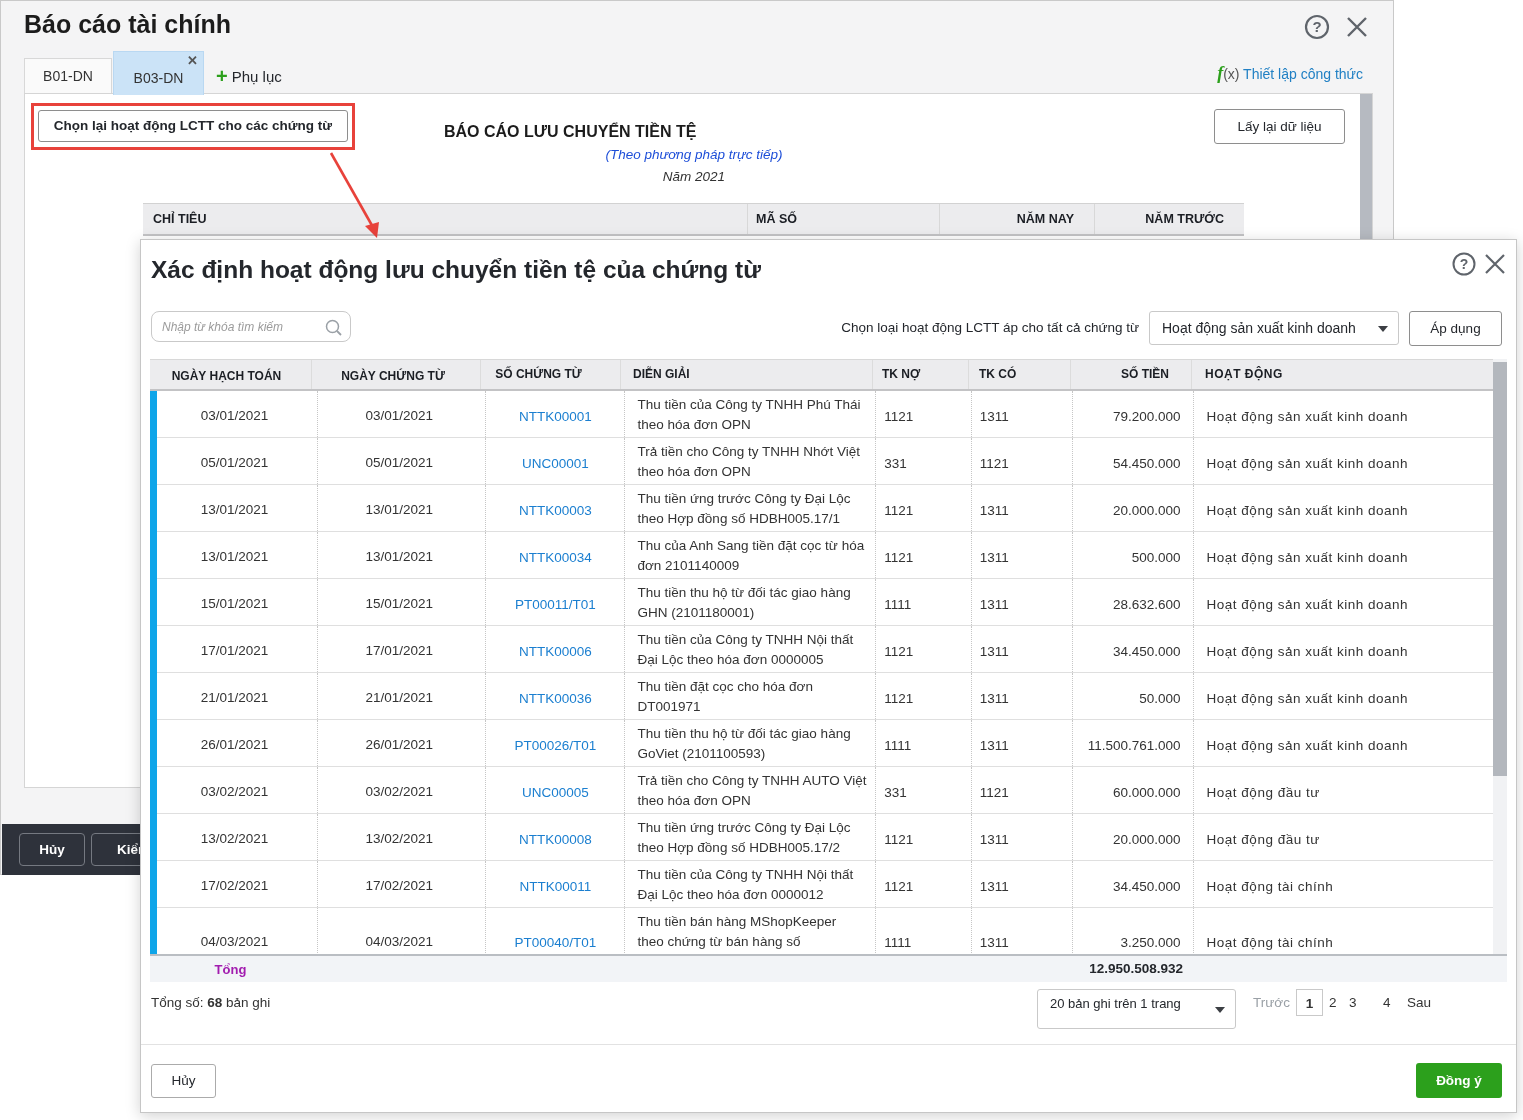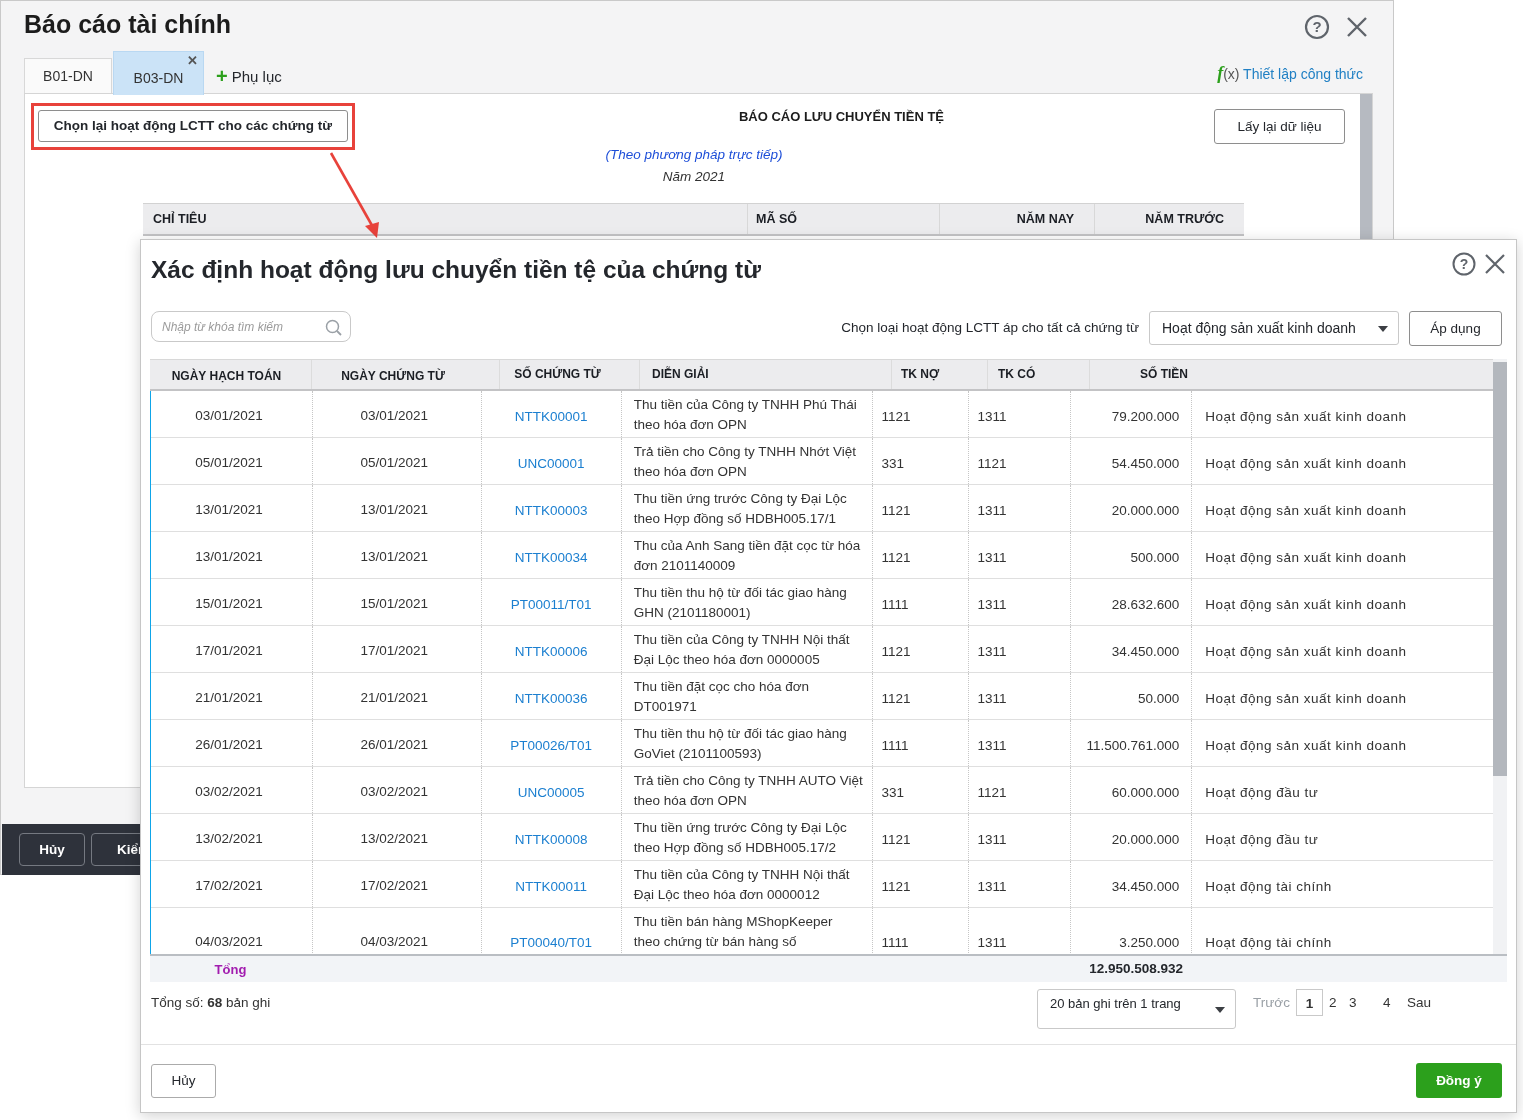--- a/index.html
+++ b/index.html
@@ -10,21 +10,21 @@
   .tab { position:absolute; font-size:14px; color:#333; text-align:center; }
   #tab1 { left:23px; top:57px; width:88px; height:36px; background:#fafafa; border:1px solid #d8d8d8; border-bottom:none; line-height:34px; }
   #tab2 { left:112px; top:50px; width:91px; height:44px; background:#cbe3f7; border:1px solid #b9d8f2; border-bottom:none; line-height:52px; z-index:3; }
   #tab2x { position:absolute; right:5px; top:2px; font-size:13px; color:#555; line-height:13px; font-weight:700; }
   #tabplus { left:215px; top:63px; font-size:15px; font-weight:400; color:#24272c; }
   #tabplus .plus { color:#2ca01c; font-size:20px; font-weight:700; margin-right:4px; position:relative; top:1px; }
   #panel { position:absolute; left:23px; top:92px; width:1349px; height:695px; background:#fff; border:1px solid #d5d5d5; }
   #vscroll { position:absolute; left:1359px; top:93px; width:12px; height:693px; background:#b6bac1; }
   #redrect { position:absolute; left:30px; top:102px; width:324px; height:47px; border:3px solid #e8423b; }
   #chonlai { position:absolute; left:37px; top:109px; width:310px; height:32px; background:#fff; border:1px solid #8e8e8e; border-radius:3px; font-size:13.5px; font-weight:700; color:#24272c; text-align:center; line-height:30px; }
-  #rpt1 { position:absolute; left:443px; top:108px; width:500px; text-align:right; font-size:13px; font-weight:700; color:#1c1c1c; }
+  #rpt1 { position:absolute; left:443px; top:122px; width:500px; text-align:left; font-size:16px; font-weight:700; color:#1c1c1c; }
   #rpt2 { position:absolute; left:443px; top:146px; width:500px; text-align:center; font-size:13.5px; font-style:italic; color:#1d4ed8; }
   #rpt3 { position:absolute; left:443px; top:168px; width:500px; text-align:center; font-size:13.5px; font-style:italic; color:#333; }
   #laylai { position:absolute; left:1213px; top:108px; width:131px; height:35px; background:#fff; border:1px solid #8e8e8e; border-radius:3px; font-size:13.5px; color:#24272c; text-align:center; line-height:33px; }
   #fx { position:absolute; right:30px; top:62px; font-size:14px; }
   #bghead { position:absolute; left:142px; top:202px; width:1101px; height:33px; background:#ececee; border-top:1px solid #d2d2d2; border-bottom:2px solid #c3c3c5; display:flex; }
   #bghead div { font-size:12.5px; font-weight:700; color:#1b1e24; line-height:30px; border-left:1px solid #d8d8d8; }
   #bghead div:first-child { border-left:none; }
   #darkbar { position:absolute; left:1px; top:823px; width:1392px; height:51px; background:#2e323b; }
   .dbtn { position:absolute; top:9px; height:33px; border:1px solid #757981; border-radius:4px; color:#fff; font-size:13.5px; font-weight:700; text-align:center; line-height:31px; }
 
@@ -34,21 +34,21 @@
   #mSearch { position:absolute; left:10px; top:71px; width:200px; height:31px; border:1px solid #c9c9c9; border-radius:8px; background:#fff; }
   #mSearch .ph { position:absolute; left:10px; top:8px; font-size:12px; font-style:italic; color:#9b9b9b; }
   #mLabel { position:absolute; right:377px; top:80px; font-size:13.5px; color:#24272c; }
   #mSelect { position:absolute; left:1008px; top:71px; width:250px; height:34px; border:1px solid #c9c9c9; border-radius:3px; font-size:14px; color:#24272c; }
   #mApply { position:absolute; left:1268px; top:71px; width:93px; height:35px; border:1px solid #8e8e8e; border-radius:3px; font-size:13.5px; color:#24272c; text-align:center; line-height:33px; }
 
   #mtable { position:absolute; left:9px; top:119px; width:1111px; }
   .hrow { display:flex; height:32px; background:#ececee; border-top:1px solid #d8d8d8; border-bottom:2px solid #c3c3c5; width:1343px; }
   .hrow div { font-size:12px; font-weight:700; color:#1b1e24; line-height:29px; border-left:1px solid #dcdcdc; }
   .hrow div:first-child { border-left:none; }
-  #mbody { position:relative; width:1343px; height:563px; overflow:hidden; border-left:1px solid #0ea5e9; }
+  #mbody { position:relative; width:1343px; height:563px; overflow:hidden; border-left:7px solid #0ea5e9; }
   .r { display:flex; height:47px; border-bottom:1px solid #dfdfdf; }
   .r div { font-size:13.5px; color:#333; border-left:1px dotted #c6c6c6; display:flex; align-items:center; padding-top:4px; }
   .r div:first-child { border-left:none; }
   .c1 { width:161px; justify-content:center; padding-top:2px !important; padding-right:5px; }
   .c2 { width:169px; justify-content:center; padding-top:2px !important; padding-right:5px; }
   .c3 { width:140px; justify-content:center; color:#1b7fd0 !important; }
   .c4 { width:252px; padding:4px 8px 0 12px; line-height:20px; white-space:nowrap; overflow:hidden; display:block !important; padding-top:7px; }
   .c5 { width:96px; padding-left:8px; }
   .c6 { width:102px; padding-left:8px; }
   .c7 { width:121px; justify-content:flex-end; padding-right:12px; }
@@ -123,25 +123,26 @@
   <div id="mSelect">
       <span style="position:absolute; left:12px; top:8px;">Hoạt động sản xuất kinh doanh</span>
       <span class="caret"></span>
     </div>
   <div id="mApply">Áp dụng</div>
 
   <div id="mtable">
     <div class="hrow">
       <div class="c1" style="text-align:center; line-height:29px; padding-right:8px;">NGÀY HẠCH TOÁN</div>
       <div class="c2" style="text-align:center; line-height:29px; padding-right:6px;">NGÀY CHỨNG TỪ</div>
-      <div class="c3" style="text-align:center; line-height:29px; color:#1b1e24 !important; padding-right:24px;margin-left:19px;">SỐ CHỨNG TỪ</div>
+      <div class="c3" style="text-align:center; line-height:29px; color:#1b1e24 !important; padding-right:24px;">SỐ CHỨNG TỪ</div>
       <div class="c4" style="line-height:29px; padding-top:0;">DIỄN GIẢI</div>
       <div class="c5" style="padding-left:9px;">TK NỢ</div>
       <div class="c6" style="padding-left:10px;">TK CÓ</div>
       <div class="c7" style="text-align:right; padding-right:22px; display:block; line-height:29px;">SỐ TIỀN</div>
+      <div class="c8">HOẠT ĐỘNG</div>
     </div>
     <div id="mbody">
 <div class="r" style="height:47px">
           <div class="c1">03/01/2021</div>
           <div class="c2">03/01/2021</div>
           <div class="c3">NTTK00001</div>
           <div class="c4">Thu tiền của Công ty TNHH Phú Thái<br>theo hóa đơn OPN</div>
           <div class="c5">1121</div>
           <div class="c6">1311</div>
           <div class="c7">79.200.000</div>

